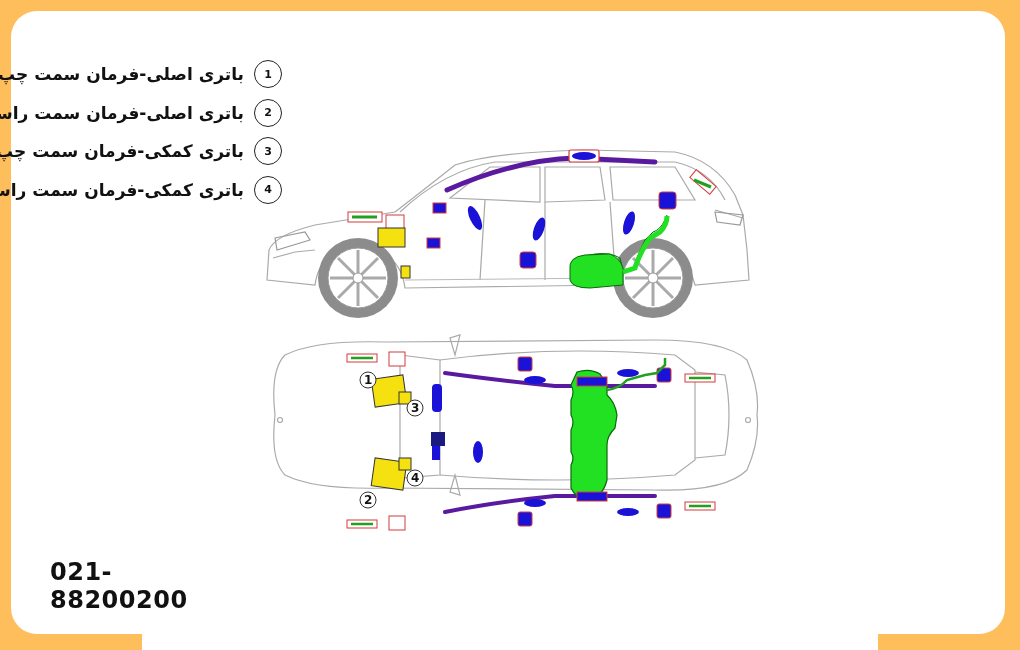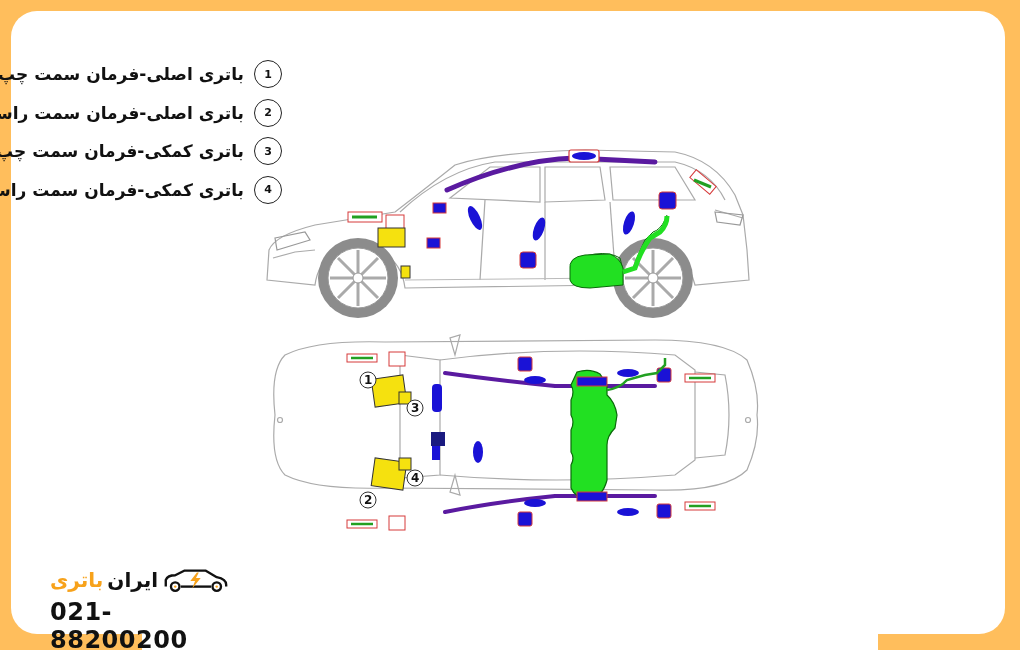--- a/index.html
+++ b/index.html
@@ -166,27 +166,14 @@
   <rect x="402" y="228" width="14" height="14" fill="#1a12d6" stroke="#d63a3a" rx="2"></rect>
   <rect x="402" y="364" width="14" height="14" fill="#1a12d6" stroke="#d63a3a" rx="2"></rect>
 
   <path d="M322,232 Q335,228 345,234 L352,245 L352,255 Q360,262 362,275 L360,288 Q352,296 352,305 L352,340 Q348,356 335,360 Q320,358 316,348 L316,325 Q320,318 316,312 L316,290 Q320,282 316,275 L316,260 Q320,252 316,245 Z" fill="#22e022" stroke="#0a6a0a" stroke-width="1.2"></path>
   <path d="M352,250 Q365,248 372,240 L390,235 L402,233 L410,225 L410,218" stroke="#22a022" stroke-width="2.5" fill="none"></path>
   <rect x="322" y="237" width="30" height="9" fill="#1a12d6" stroke="#d63a3a"></rect>
   <rect x="322" y="352" width="30" height="9" fill="#1a12d6" stroke="#d63a3a"></rect>
 </svg>
 
 <div class="brand">
-  <div class="brand-row">
-    <span class="brand-word" style="color:#f7a21b;">باتری</span>
-    <span class="brand-word" style="color:#111;">ایران</span>
-    <svg width="72" height="26" viewBox="0 0 72 26">
-      <path d="M4,20 L4,13 Q6,8 14,8 L24,3 L46,3 L58,10 Q68,12 68,18 L68,20" fill="none" stroke="#111" stroke-width="2.5" stroke-linejoin="round"></path>
-      <line x1="20" y1="20" x2="52" y2="20" stroke="#111" stroke-width="2.5"></line>
-      <circle cx="14" cy="20" r="4.5" fill="#fff" stroke="#111" stroke-width="2.5"></circle>
-      <circle cx="14" cy="20" r="1.3" fill="#f7a21b"></circle>
-      <circle cx="58" cy="20" r="4.5" fill="#fff" stroke="#111" stroke-width="2.5"></circle>
-      <circle cx="58" cy="20" r="1.3" fill="#f7a21b"></circle>
-      <path d="M37,5 L30,14 L35,14 L32,22 L41,11 L36,11 L39,5 Z" fill="#f7a21b"></path>
-    </svg>
-  </div>
   <div class="brand-phone">021-88200200</div>
 </div>
 
 </body></html>

